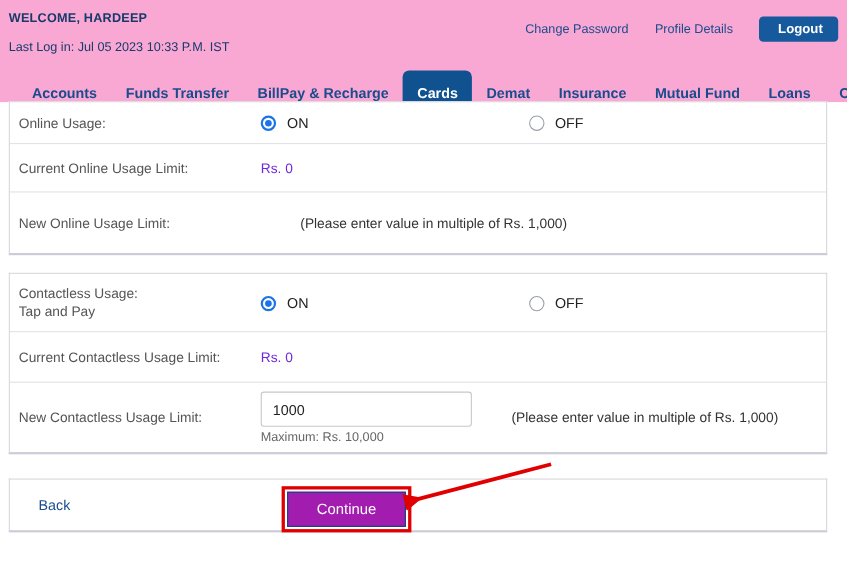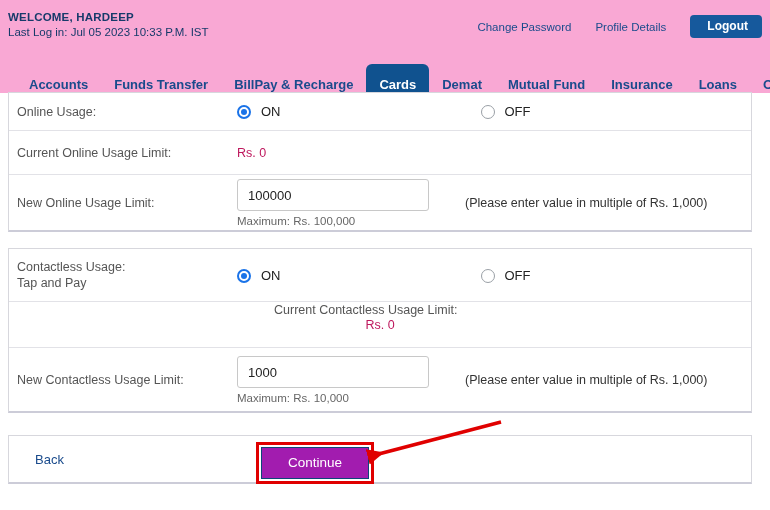--- a/index.html
+++ b/index.html
@@ -30,21 +30,21 @@
     font-size: 11.5px;
     font-weight: bold;
     letter-spacing: .2px;
     line-height: 14px;
     color: #173a6a;
   }
   #last-login {
     font-size: 11.5px;
     line-height: 15px;
     color: #173a6a;
-    margin-top: 1px;
+    margin-top: 12px;
   }
 
   #header-links {
     position: absolute;
     right: 8px; top: 15px;
     display: flex;
     align-items: center;
     gap: 24px;
   }
   .header-link {
@@ -123,21 +123,21 @@
   .row-label {
     width: 228px;
     padding-left: 8px;
     font-size: 12.5px;
     color: #555555;
     box-sizing: border-box;
     line-height: 16px;
   }
   .row-value {
     font-size: 12.5px;
-    color: #be185d;
+    color: #6d28d9;
     text-align: center;
   }
 
   
   .radio-cell {
     display: flex;
     align-items: center;
     gap: 10px;
   }
   .radio {
@@ -247,22 +247,22 @@
     <span class="header-link">Profile Details</span>
     <button id="logout-button">Logout</button>
   </div>
 
   <div id="navbar">
     <div class="nav-tab">Accounts</div>
     <div class="nav-tab">Funds Transfer</div>
     <div class="nav-tab">BillPay &amp; Recharge</div>
     <div class="nav-tab active">Cards</div>
     <div class="nav-tab">Demat</div>
+    <div class="nav-tab">Insurance</div>
     <div class="nav-tab">Mutual Fund</div>
-    <div class="nav-tab">Insurance</div>
     <div class="nav-tab">Loans</div>
     <div class="nav-tab">Offers</div>
   </div>
 </div>
 
 <div id="content">
 
   <div class="panel" style="top:-1px; height:140px;">
 
     <div class="row" style="height:38px;">
@@ -279,24 +279,20 @@
       </div>
     </div>
 
     <div class="row" style="height:44px;">
       <div class="row-label">Current Online Usage Limit:</div>
       <div class="row-value">Rs. 0</div>
     </div>
 
     <div class="row" style="height:56px;">
       <div class="row-label">New Online Usage Limit:</div>
-      <div>
-        <input class="text-input" type="text" value="100000" style="">
-        <div class="max-note">Maximum: Rs. 100,000</div>
-      </div>
       <div class="hint" style="margin-left:36px;">(Please enter value in multiple of Rs. 1,000)</div>
     </div>
   </div>
 
   <div class="panel" style="top:155px; height:165px;">
 
     <div class="row" style="height:53px;">
       <div class="row-label">
         <div>Contactless Usage:</div>
         <div>Tap and Pay</div>
@@ -306,21 +302,21 @@
           <span class="radio checked"></span>
           <span class="radio-label">ON</span>
         </span>
         <span class="radio-opt" style="margin-left:190px;">
           <span class="radio"></span>
           <span class="radio-label">OFF</span>
         </span>
       </div>
     </div>
 
-    <div class="row" style="height:46px;flex-direction:column;">
+    <div class="row" style="height:46px;">
       <div class="row-label">Current Contactless Usage Limit:</div>
       <div class="row-value">Rs. 0</div>
     </div>
 
     <div class="row" style="height:64px;">
       <div class="row-label">New Contactless Usage Limit:</div>
       <div>
         <input class="text-input" type="text" value="1000" style="">
         <div class="max-note">Maximum: Rs. 10,000</div>
       </div>

